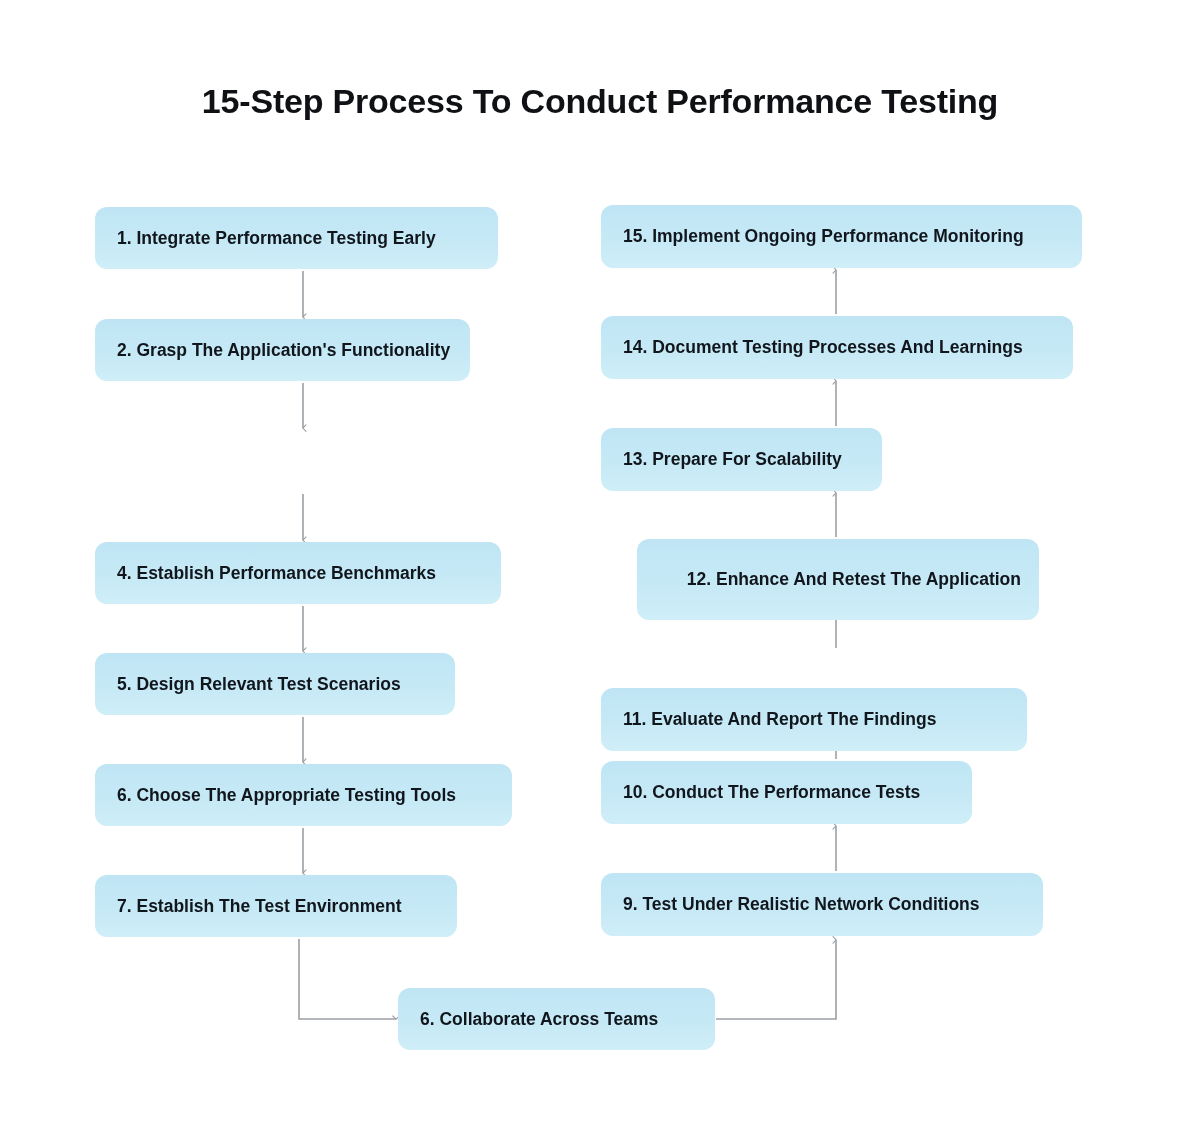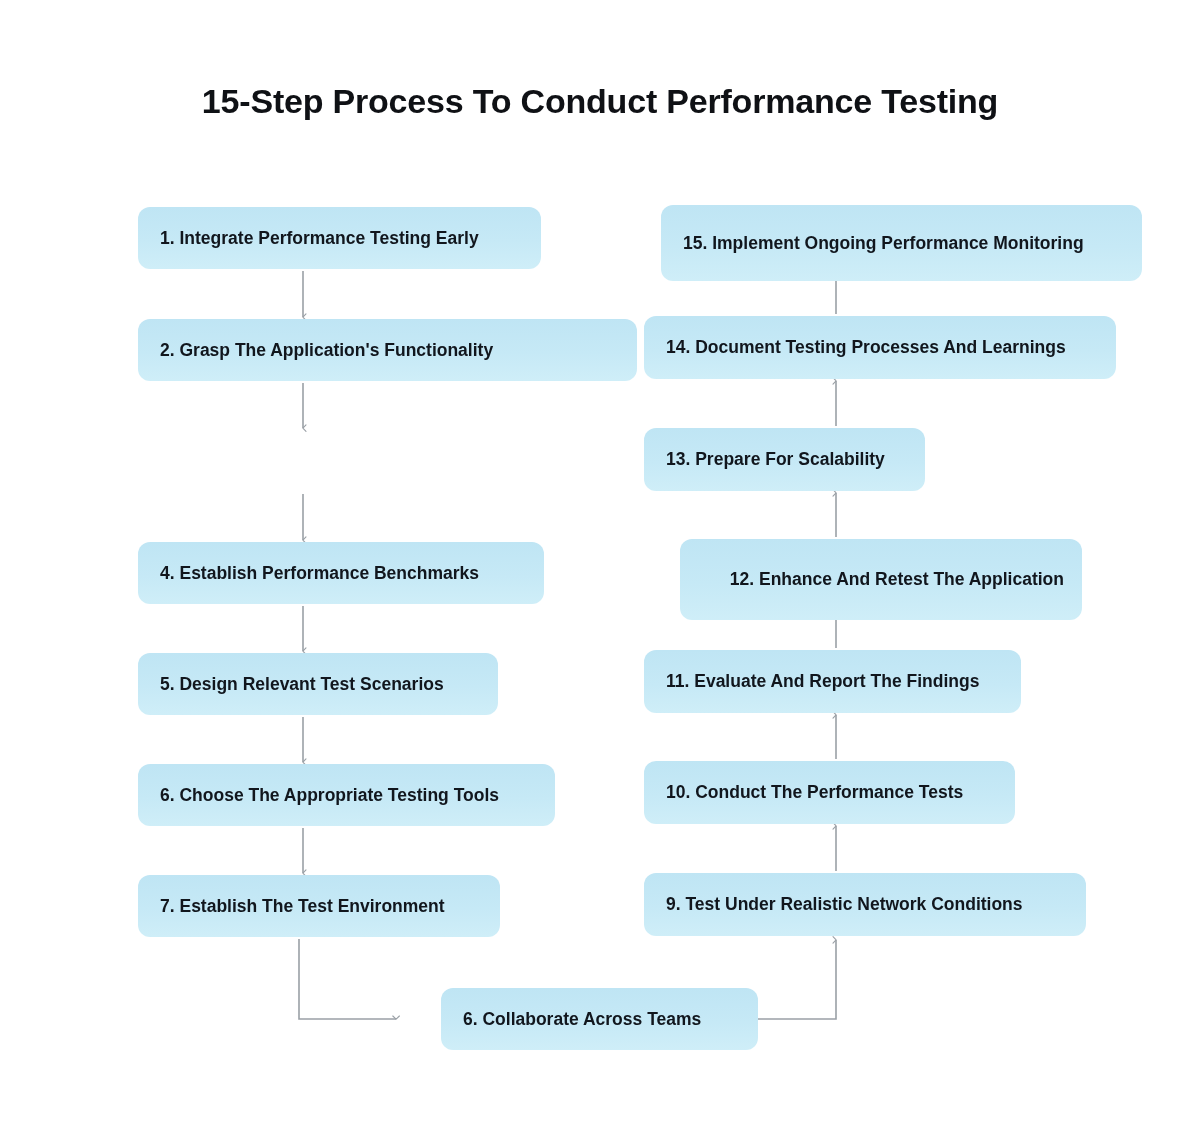--- a/index.html
+++ b/index.html
@@ -36,21 +36,20 @@
 
   .step-box {
     position: absolute;
     box-sizing: border-box;
     border-radius: 12px;
     background: linear-gradient(180deg, #bfe5f4 0%, #c6e9f6 55%, #cfeef8 100%);
     display: flex;
     align-items: center;
     padding-left: 22px;
     padding-right: 18px;
-    margin-left: 43px;
   }
 
   .step-label {
     font-size: 17.5px;
     font-weight: 600;
     color: #11161d;
     line-height: 1.15;
     white-space: nowrap;
     font-family: "Liberation Sans", sans-serif;
   }
@@ -91,21 +90,21 @@
       <line x1="836" y1="648" x2="836" y2="604" marker-end="url(#arrowhead)"></line>
       <line x1="836" y1="537" x2="836" y2="493" marker-end="url(#arrowhead)"></line>
       <line x1="836" y1="426" x2="836" y2="381" marker-end="url(#arrowhead)"></line>
       <line x1="836" y1="314" x2="836" y2="270" marker-end="url(#arrowhead)"></line>
     </g>
   </svg>
 
   <div class="step-box" style="left:95px;  top:207px; width:403px; height:62px;">
     <span class="step-label">1. Integrate Performance Testing Early</span>
   </div>
-  <div class="step-box" style="left:95px;  top:319px; width:499px; height:62px;">
+  <div class="step-box" style="left:95px;  top:319px; width:375px; height:62px;">
     <span class="step-label">2. Grasp The Application's Functionality</span>
   </div>
   <div class="step-box" style="left:95px;  top:542px; width:406px; height:62px;">
     <span class="step-label">4.  Establish Performance Benchmarks</span>
   </div>
   <div class="step-box" style="left:95px;  top:653px; width:360px; height:62px;">
     <span class="step-label">5. Design Relevant Test Scenarios</span>
   </div>
   <div class="step-box" style="left:95px;  top:764px; width:417px; height:62px;">
     <span class="step-label">6. Choose The Appropriate Testing Tools</span>
@@ -117,29 +116,29 @@
   <div class="step-box" style="left:398px; top:988px; width:317px; height:62px;">
     <span class="step-label">6. Collaborate Across Teams</span>
   </div>
 
   <div class="step-box" style="left:601px; top:873px; width:442px; height:63px;">
     <span class="step-label">9.  Test Under Realistic Network Conditions</span>
   </div>
   <div class="step-box" style="left:601px; top:761px; width:371px; height:63px;">
     <span class="step-label">10. Conduct The Performance Tests</span>
   </div>
-  <div class="step-box" style="left:601px; top:650px; width:377px; height:63px;">
+  <div class="step-box" style="left:601px; top:688px; width:426px; height:63px;">
     <span class="step-label">11. Evaluate And Report The Findings</span>
   </div>
   <div class="step-box" style="left:637px; top:539px; width:402px; height:81px;justify-content:flex-end;">
     <span class="step-label">12. Enhance And Retest The Application</span>
   </div>
   <div class="step-box" style="left:601px; top:428px; width:281px; height:63px;">
     <span class="step-label">13. Prepare For Scalability</span>
   </div>
   <div class="step-box" style="left:601px; top:316px; width:472px; height:63px;">
     <span class="step-label">14.  Document Testing Processes And Learnings</span>
   </div>
-  <div class="step-box" style="left:618px; top:205px; width:481px; height:76px;align-items:center;">
+  <div class="step-box" style="left:601px; top:205px; width:481px; height:63px;align-items:center;">
     <span class="step-label">15.  Implement Ongoing Performance Monitoring</span>
   </div>
 
 </div>
 
 </body></html>

